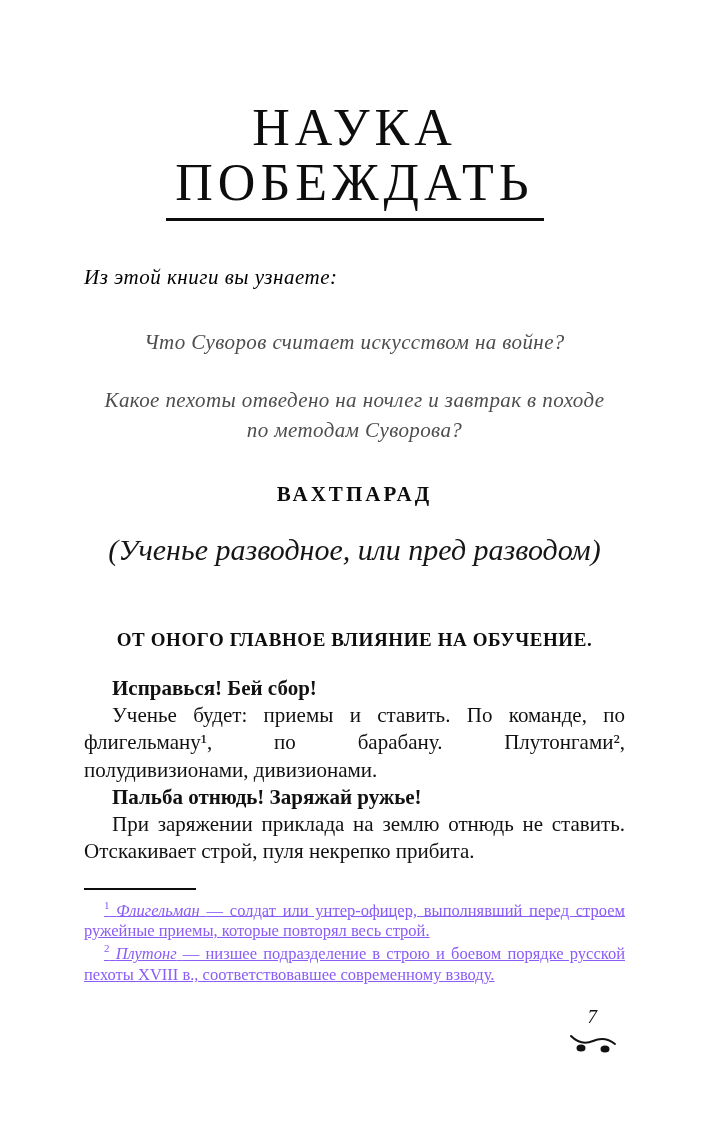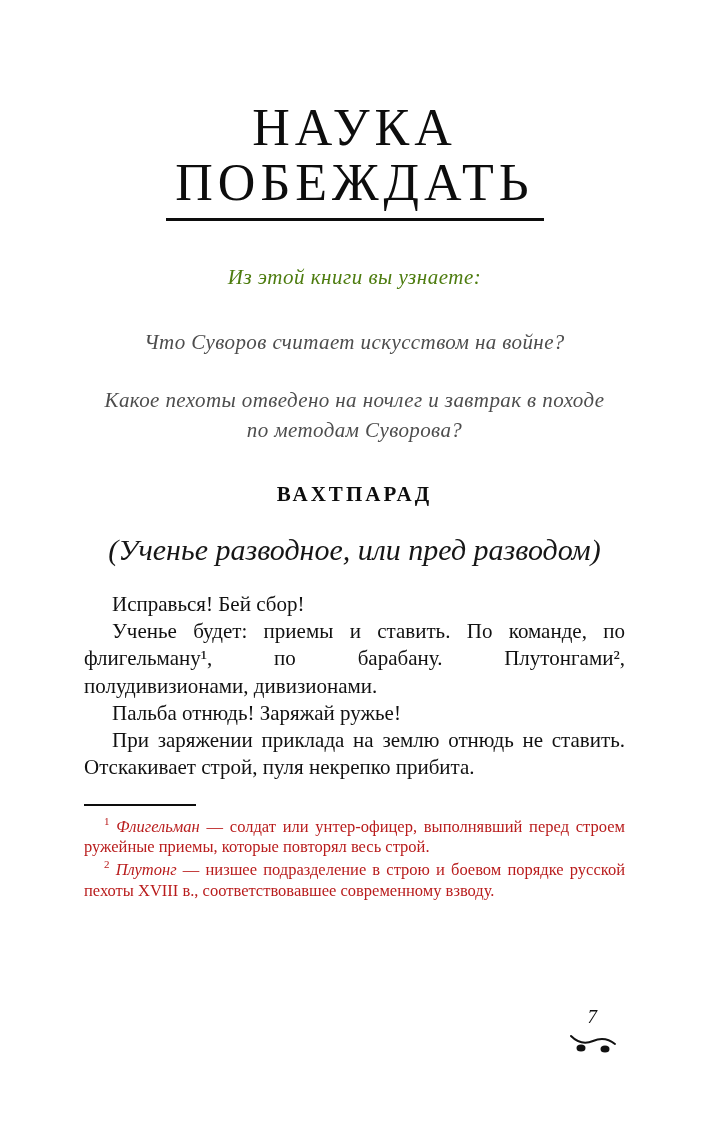--- a/index.html
+++ b/index.html
@@ -31,24 +31,23 @@
   .title-rule {
     width: 378px;
     height: 3px;
     background: #0d0d0d;
     margin: 8px auto 0 auto;
   }
 
   
   .intro-lead {
     margin-top: 44px;
-    text-align: center;
     font-style: italic;
     font-size: 21px;
-    color: #4d7c0f;
+    color: #000000;
     letter-spacing: 0.5px;
   }
   .questions { margin-top: 38px; }
   .question {
     max-width: 512px;
     margin: 0 auto 28px auto;
     text-align: center;
     font-style: italic;
     font-size: 21px;
     line-height: 1.42;
@@ -83,36 +82,37 @@
 
   
   .body-text { margin-top: 24px; }
   .body-para {
     font-size: 21px;
     line-height: 1.3;
     text-align: justify;
     text-indent: 28px;
     color: #111111;
   }
-  .body-para.bold { font-weight: normal; text-align: left; }
+  .body-para.bold { font-weight: bold; text-align: left; }
 
   
   .footnotes { margin-top: 22px; }
   .footnote-rule {
     width: 112px;
     height: 2px;
     background: #0d0d0d;
     margin-bottom: 8px;
   }
   .footnote {
     font-size: 16.5px;
     line-height: 1.28;
     text-align: justify;
     text-indent: 20px;
-    color: #b91c1c;
+    color: #8b5cf6;
+    text-decoration: underline;
   }
   .footnote sup { font-size: 11px; }
   .footnote .term { font-style: italic; }
 
   
   .page-number {
     position: absolute;
     top: 1006px;
     right: 112px;
     font-size: 19px;
@@ -141,20 +141,21 @@
   <div class="intro-lead">Из этой книги вы узнаете:</div>
 
   <div class="questions">
     <div class="question">Что Суворов считает искусством на войне?</div>
     <div class="question">Какое пехоты отведено на ночлег и завтрак в походе по методам Суворова?</div>
   </div>
 
   <div class="section-heading">ВАХТПАРАД</div>
   <div class="section-subtitle">(Ученье разводное, или пред разводом)</div>
 
+  <div class="subsection-heading">ОТ ОНОГО ГЛАВНОЕ ВЛИЯНИЕ НА ОБУЧЕНИЕ.</div>
 
   <div class="body-text">
     <p class="body-para bold">Исправься! Бей сбор!</p>
     <p class="body-para">Ученье будет: приемы и ставить. По команде, по флигельману¹, по барабану. Плутонгами², полудивизионами, дивизионами.</p>
     <p class="body-para bold">Пальба отнюдь! Заряжай ружье!</p>
     <p class="body-para">При заряжении приклада на землю отнюдь не ставить. Отскакивает строй, пуля некрепко прибита.</p>
   </div>
 
   <div class="footnotes">
     <div class="footnote-rule"></div>

